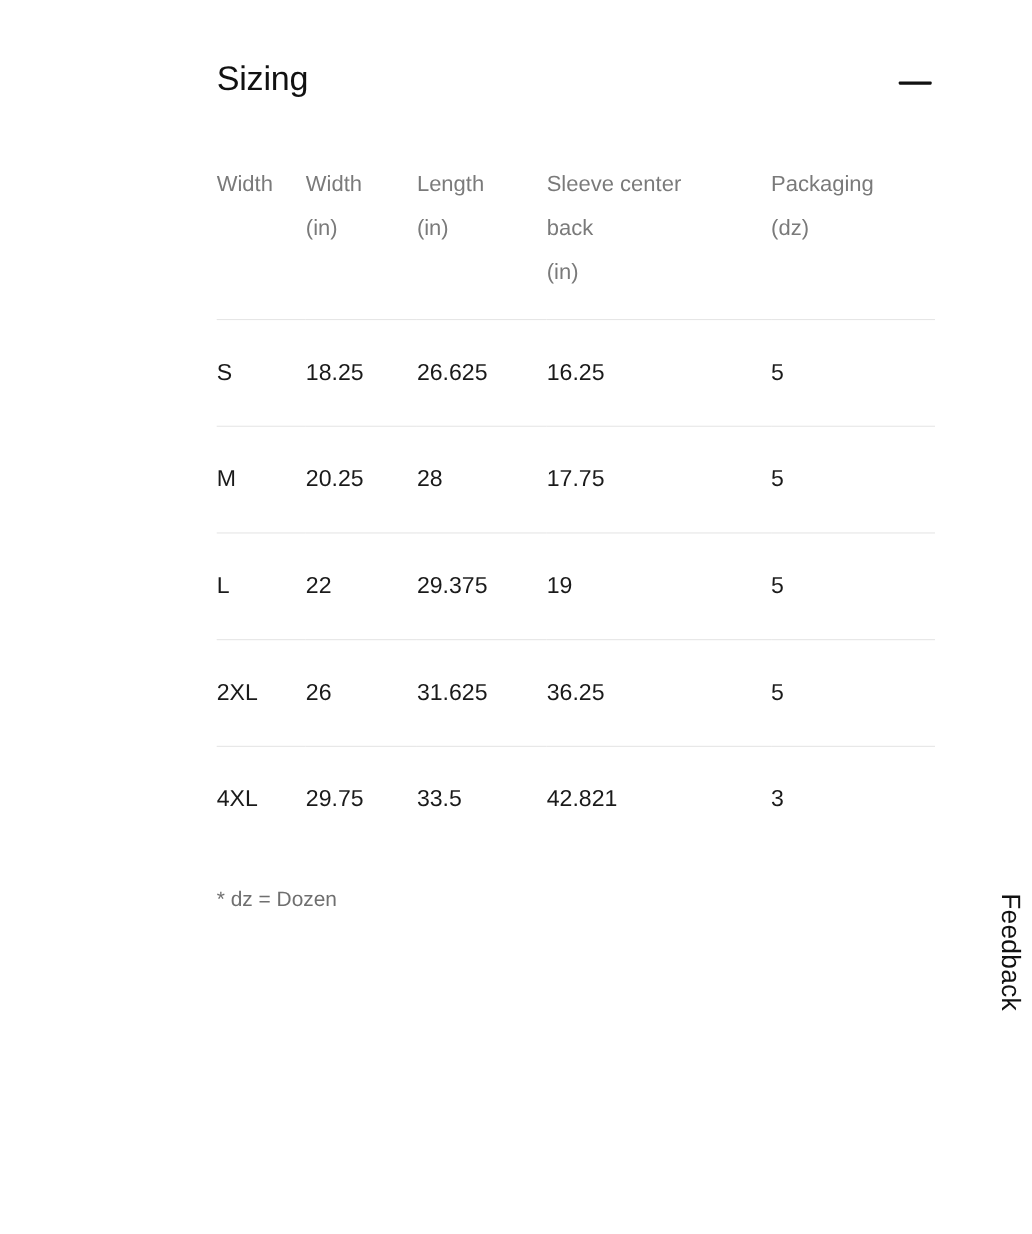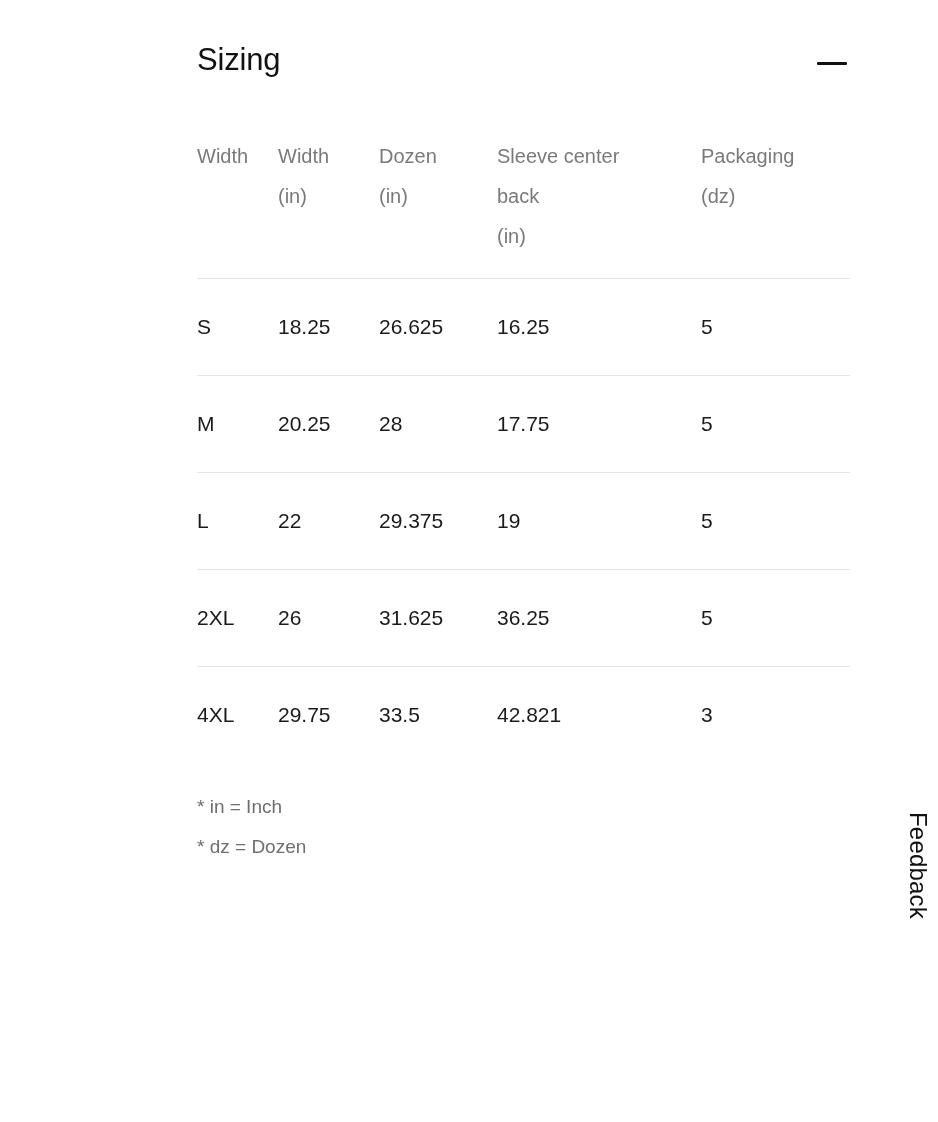--- a/index.html
+++ b/index.html
@@ -21,21 +21,21 @@
     left: 197px;
     top: 0;
     width: 653px;
   }
 
   
   .section-header {
     display: flex;
     align-items: flex-start;
     justify-content: space-between;
-    padding-top: 40px;
+    padding-top: 52px;
   }
   .section-title {
     font-size: 31px;
     line-height: 40px;
     font-weight: 400;
     color: #111111;
     letter-spacing: -0.2px;
   }
   .collapse-btn {
     width: 34px;
@@ -132,21 +132,21 @@
     <thead>
       <tr>
         <th>
           <span class="header-line">Width</span>
         </th>
         <th>
           <span class="header-line">Width</span>
           <span class="header-line">(in)</span>
         </th>
         <th>
-          <span class="header-line">Dozen</span>
+          <span class="header-line">Length</span>
           <span class="header-line">(in)</span>
         </th>
         <th>
           <span class="header-line">Sleeve center</span>
           <span class="header-line">back</span>
           <span class="header-line">(in)</span>
         </th>
         <th>
           <span class="header-line">Packaging</span>
           <span class="header-line">(dz)</span>
@@ -186,19 +186,18 @@
         <td>4XL</td>
         <td>29.75</td>
         <td>33.5</td>
         <td>42.821</td>
         <td>3</td>
       </tr>
     </tbody>
   </table>
 
   <div class="footnotes">
-    <div>* in = Inch</div>
     <div>* dz = Dozen</div>
   </div>
 
 </div>
 
 <div class="feedback">Feedback</div>
 
 </body></html>

